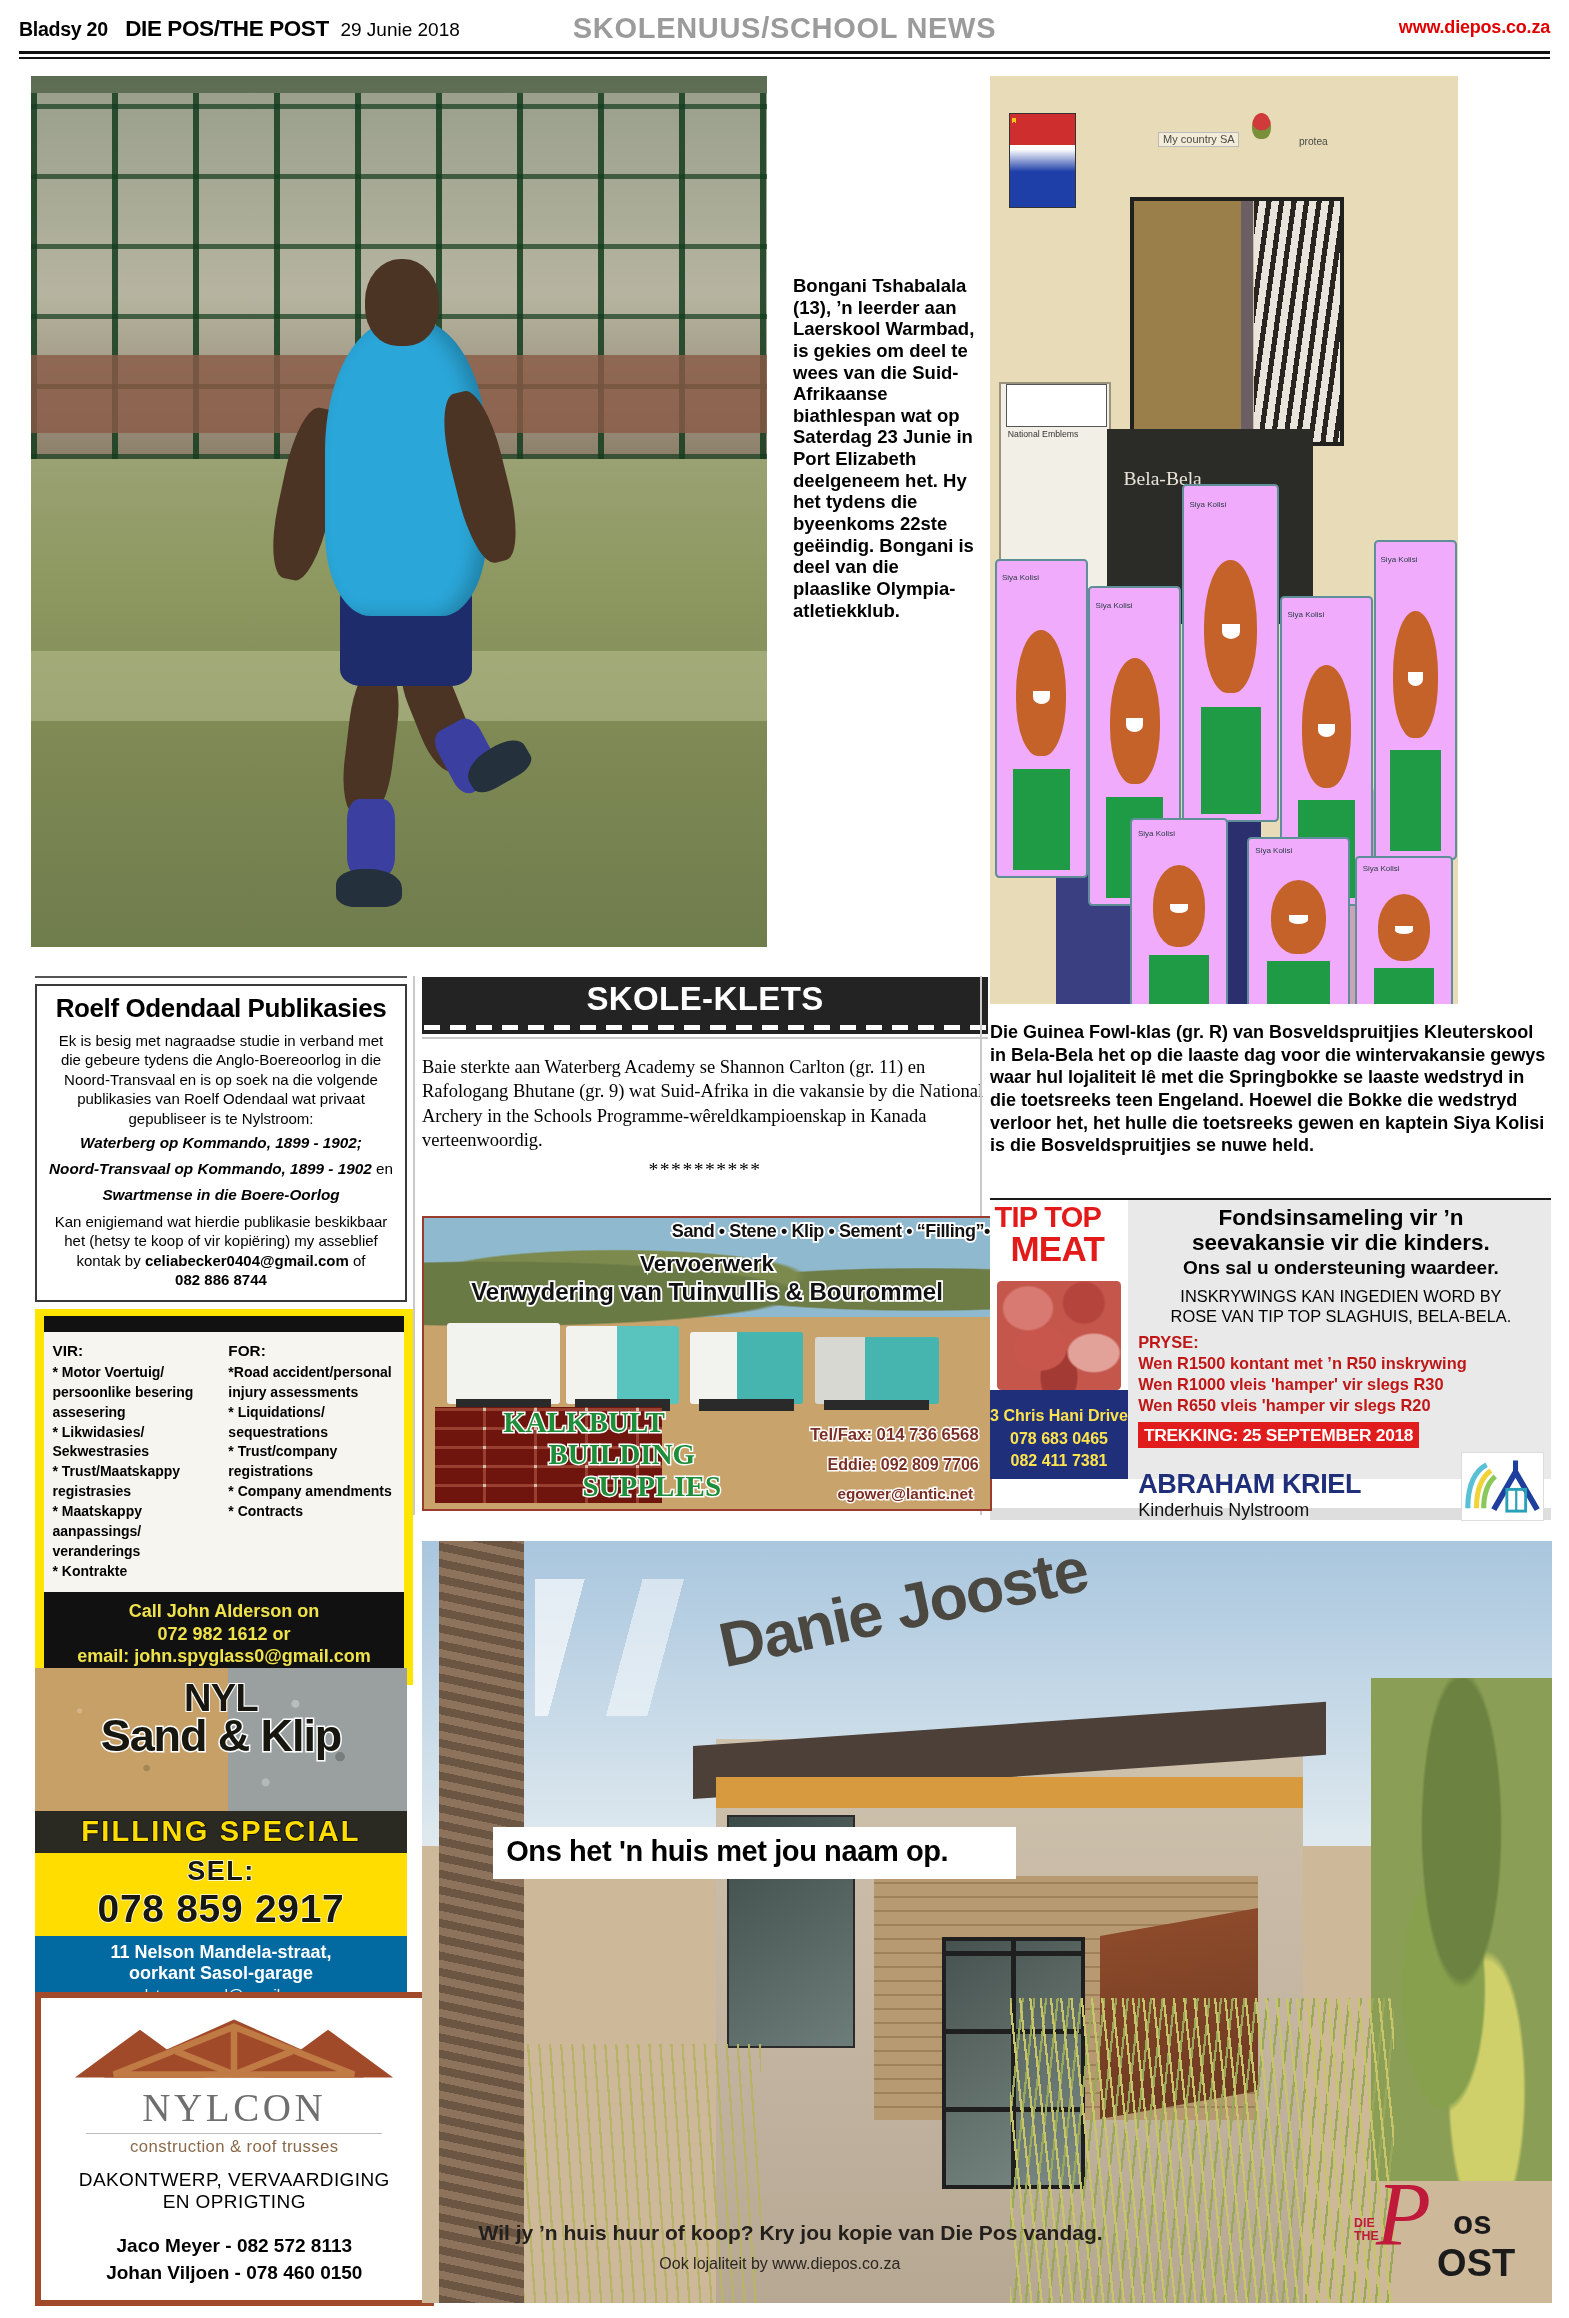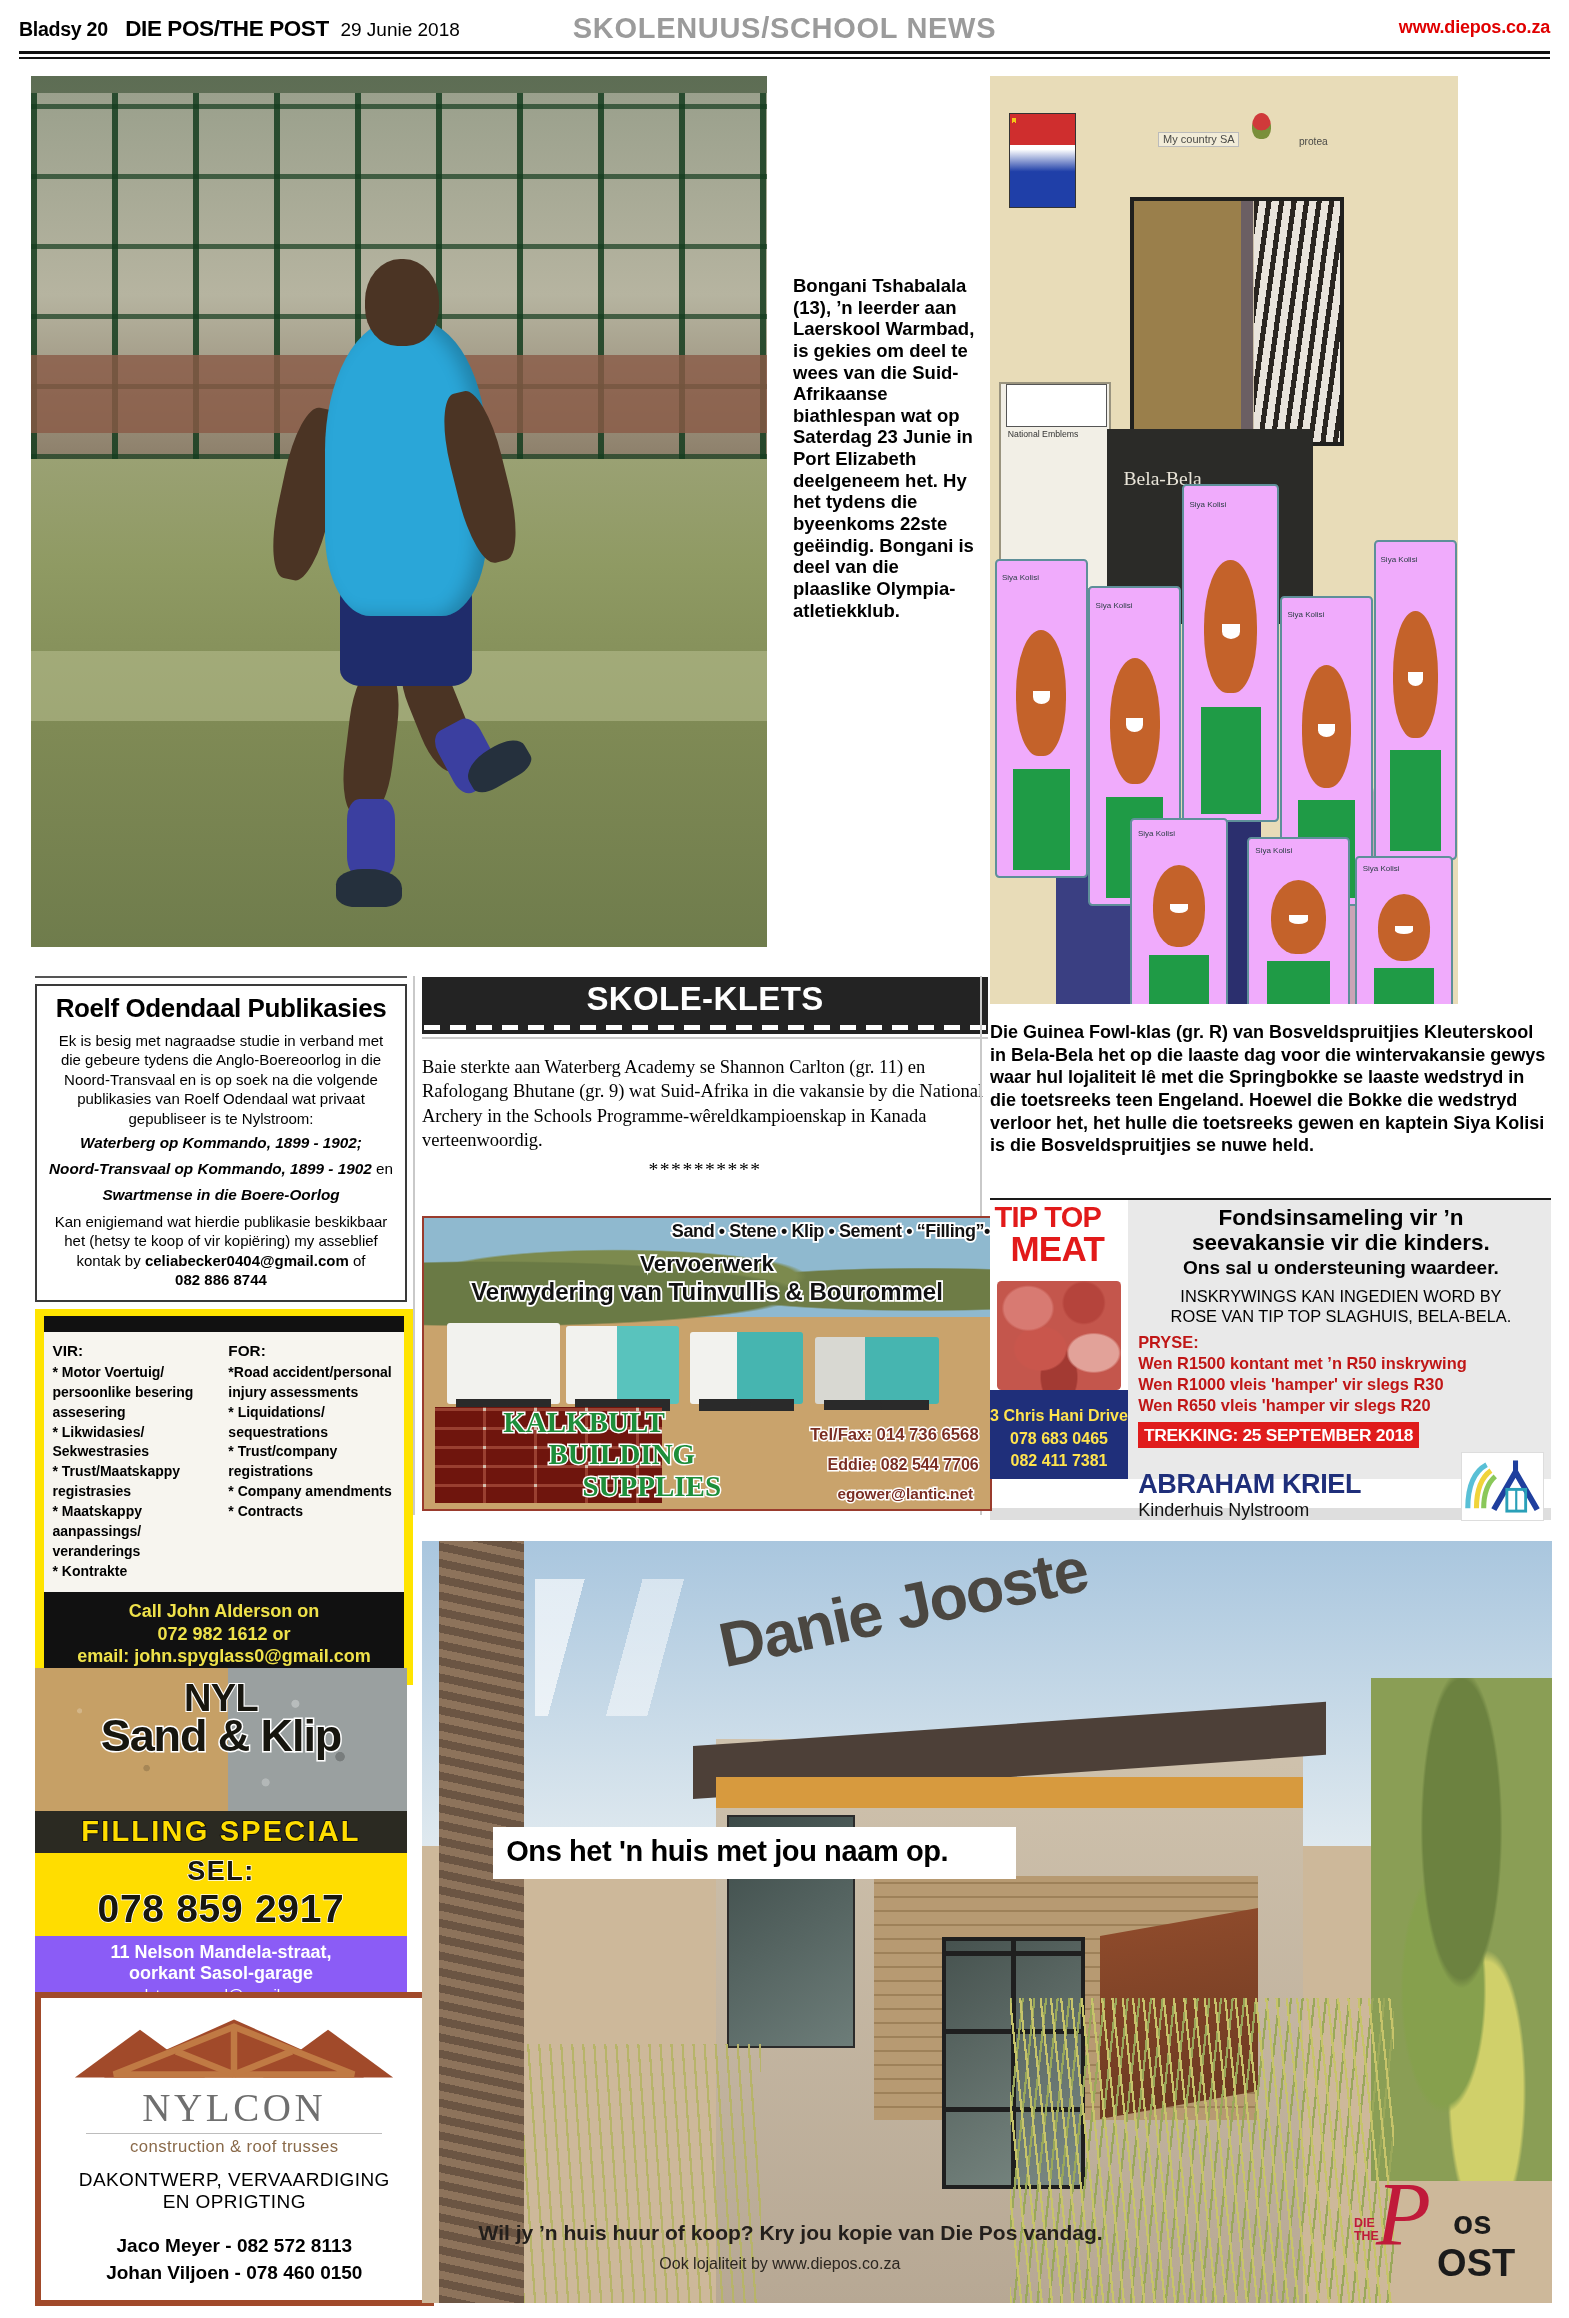--- a/index.html
+++ b/index.html
@@ -120,21 +120,21 @@
       radial-gradient(circle at 70% 25%,rgba(255,255,255,.3) 0 3.6px,transparent 4.4px),
       radial-gradient(circle at 82% 62%,rgba(0,0,0,.22) 0 4.4px,transparent 5.1px),
       radial-gradient(circle at 62% 80%,rgba(255,255,255,.25) 0 3.6px,transparent 4.4px);}
   .nyl-n1{position:absolute;left:0;right:0;top:8.7px;text-align:center;font-weight:bold;font-size:38px;color:#17160f;-webkit-text-stroke:2.2px #fff;paint-order:stroke fill;letter-spacing:-0.7px;}
   .nyl-n2{position:absolute;left:0;right:0;top:42px;text-align:center;font-weight:bold;font-size:45px;color:#17160f;-webkit-text-stroke:2.9px #fff;paint-order:stroke fill;letter-spacing:-1.1px;}
   .nyl-band{background:#ffdd00;padding:0 0 5.8px;}
   .nyl-fs{background:#2b2a22;text-align:center;padding:3.6px 0 5.1px;}
   .nyl-fs span{font-weight:bold;font-size:29px;color:#ffdd00;-webkit-text-stroke:1.8px #111;paint-order:stroke fill;letter-spacing:2.2px;}
   .nyl-sel{text-align:center;font-weight:bold;font-size:27px;color:#17160f;-webkit-text-stroke:1.5px #fff;paint-order:stroke fill;letter-spacing:1.5px;margin-top:2.9px;}
   .nyl-tel{text-align:center;font-weight:bold;font-size:39px;color:#17160f;-webkit-text-stroke:1.5px #fff;paint-order:stroke fill;letter-spacing:0.7px;}
-  .nyl-foot{background:#8b5cf6;color:#fff;text-align:center;padding:5.8px 4.4px 7.3px;}
+  .nyl-foot{background:#0369a1;color:#fff;text-align:center;padding:5.8px 4.4px 7.3px;}
   .nyl-foot .a{font-weight:bold;font-size:18px;line-height:1.18;}
   .nyl-foot .e{font-size:15.3px;margin-top:1.5px;}
 
   
   .nylcon{position:absolute;left:35px;top:1992px;width:372px;background:#fff;border:6.5px solid #a14a2a;padding:10.2px 7.3px 13px;}
   .trussbox{position:relative;height:81px;}
   .nylcon-name{text-align:center;font-family:"Liberation Serif",serif;font-size:39px;color:#6f6f6f;letter-spacing:3.6px;margin-top:-4.4px;}
   .nylcon-rule{height:1.5px;background:#bdbdbd;margin:2.9px 38px 2.9px;}
   .nylcon-sub{text-align:center;font-size:16.7px;color:#8a6a4a;letter-spacing:0.4px;}
   .nylcon-desc{text-align:center;font-size:19px;line-height:1.2;margin-top:11.6px;letter-spacing:0.4px;}
@@ -457,21 +457,21 @@
     <div class="truck t3"></div>
     <div class="truck t4"></div>
     <div class="bricks"></div>
     <div class="kalk-l1">Sand • Stene • Klip • Sement • “Filling”•</div>
     <div class="kalk-l2">Vervoerwerk</div>
     <div class="kalk-l3">Verwydering van Tuinvullis &amp; Bourommel</div>
     <div class="kalk-k1">KALKBULT</div>
     <div class="kalk-k2">BUILDING</div>
     <div class="kalk-k3">SUPPLIES</div>
     <div class="kalk-c1">Tel/Fax: 014 736 6568</div>
-    <div class="kalk-c2">Eddie: 082 544 7706</div>
+    <div class="kalk-c2">Eddie: 092 809 7706</div>
     <div class="kalk-c3">egower@lantic.net</div>
   </div>
 
   <div class="tiptop">
     <div class="tt-left">
       <div class="tt-logo">
         <span>TIP TOP</span>
         <span class="l2">MEAT</span>
       </div>
       <div class="tt-meat"></div>

